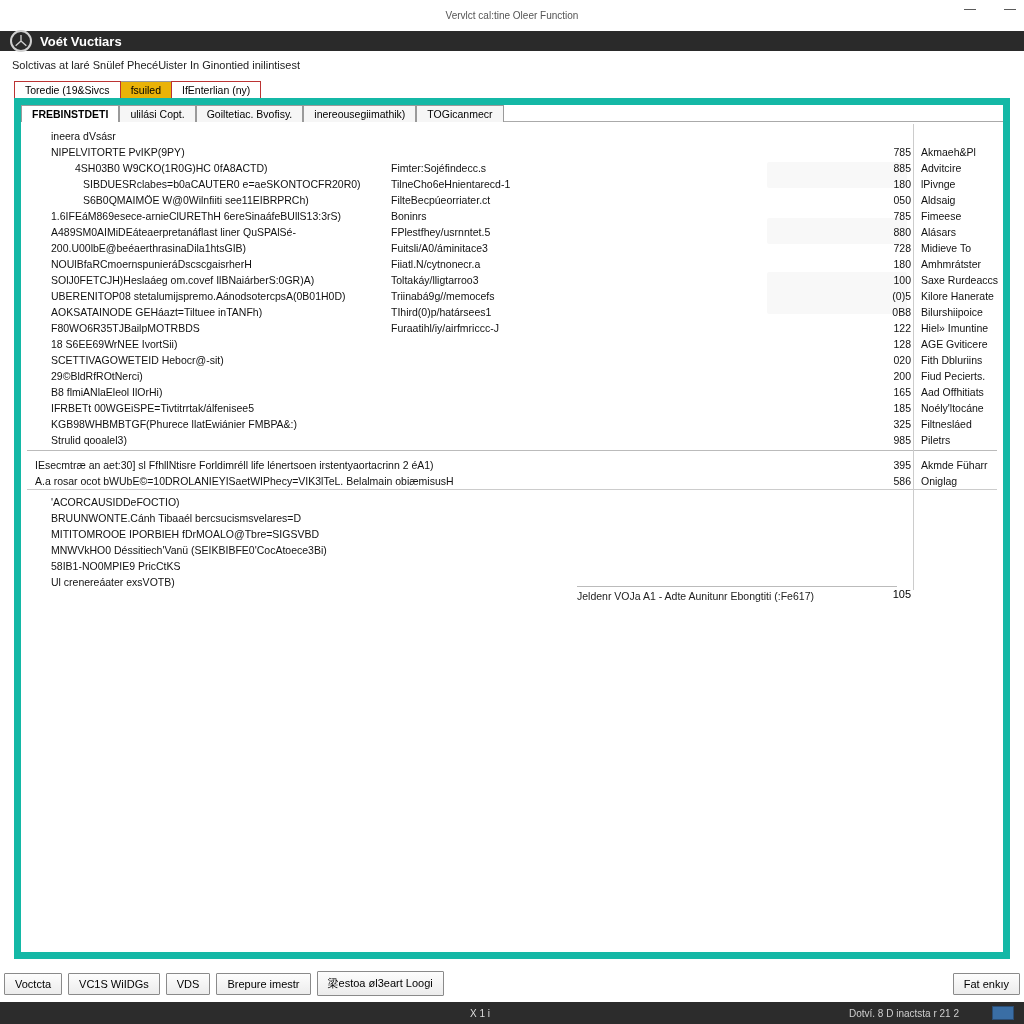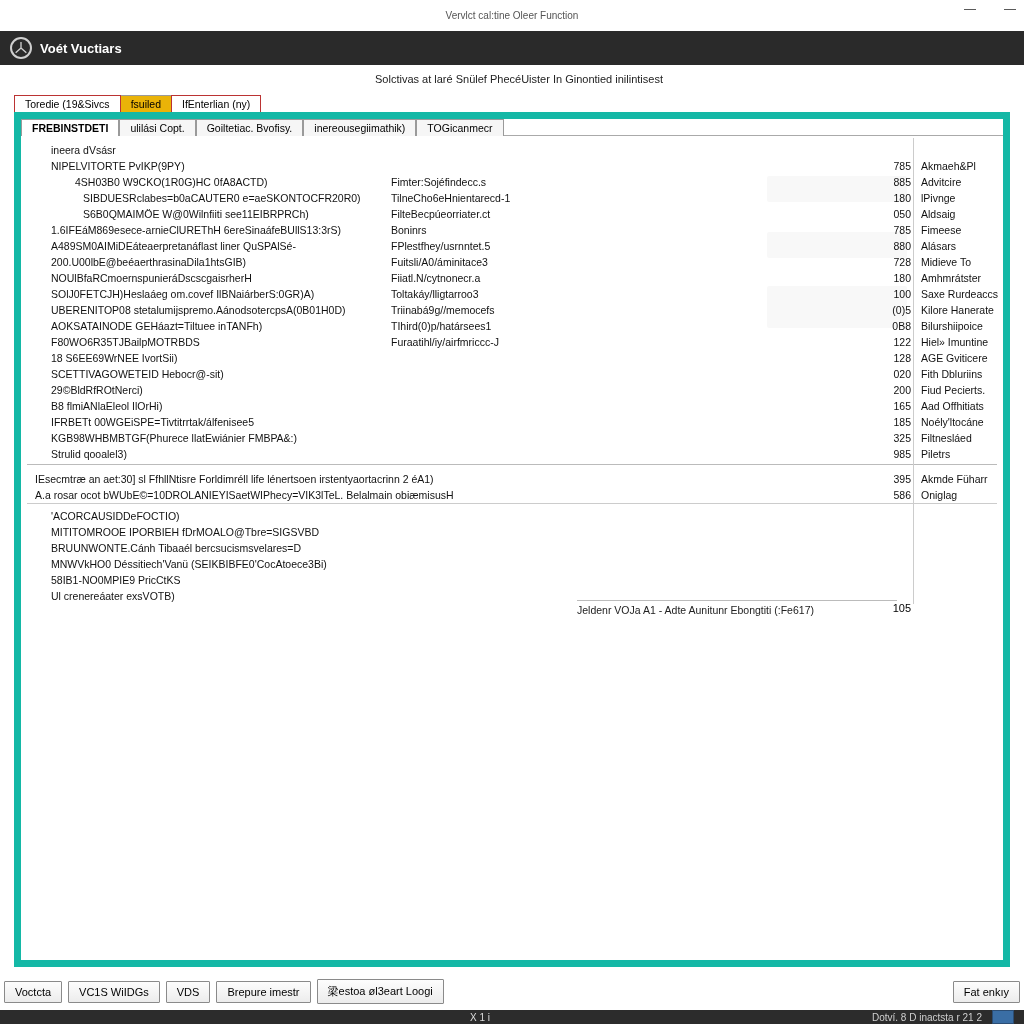--- a/index.html
+++ b/index.html
@@ -1,25 +1,25 @@
 <!DOCTYPE html>
 <html><head>
 <meta charset="utf-8">
 <style>
   * { box-sizing: border-box; margin: 0; padding: 0; }
   html, body { width: 1024px; height: 1024px; font-family: Arial, sans-serif; font-size: 11px; background: #f4f4f4; overflow: hidden; }
   .window { width: 1024px; height: 1024px; display: flex; flex-direction: column; background: #fff; }
   .title-strip { height: 31px; background: #fff; border-bottom: 0; display: flex; justify-content: center; align-items: center; color: #555; font-size: 10px; position: relative; }
   .title-ctrls { position: absolute; right: 8px; top: 2px; display: flex; gap: 28px; color: #444; font-size: 12px; }
-  .brand-bar { background: #2a2a2a; color: #fff; height: 34px; display: flex; align-items: center; padding: 0 10px; gap: 8px; }
+  .brand-bar { background: #2a2a2a; color: #fff; height: 20px; display: flex; align-items: center; padding: 0 10px; gap: 8px; }
   .brand-logo { width: 22px; height: 22px; border: 2px solid #cfcfcf; border-radius: 50%; display: flex; align-items: center; justify-content: center; position: relative; }
   .brand-logo::before { content: ""; width: 12px; height: 12px; position: absolute; background: transparent; }
   .brand-logo svg { width: 16px; height: 16px; }
   .brand-title { font-weight: bold; font-size: 13px; }
-  .subheader { padding: 8px 14px 4px 28px; color: #222; font-size: 11px; text-align: center; }
+  .subheader { padding: 8px 14px 4px 12px; color: #222; font-size: 11px; }
   .outer-tabs { display: flex; gap: 0; padding: 0 14px; margin-top: 6px; }
   .outer-tabs .tab { border: 1px solid #9a9a9a; border-bottom: none; padding: 2px 10px; font-size: 10.5px; background: #eab308; margin-right: -1px; cursor: pointer; }
   .outer-tabs .tab.active { background: #fff; border-color: #b33; position: relative; z-index: 2; }
   .panel-frame { margin: 0 14px 6px 14px; border: 7px solid #14b8a6; background: #fff; flex: 1; display: flex; flex-direction: column; min-height: 0; }
   .inner-tabs { display: flex; border-bottom: 1px solid #aaa; }
   .inner-tabs .itab { border: 1px solid #9a9a9a; border-bottom: none; padding: 2px 10px; font-size: 10.5px; background: #f6f6f6; margin: 0 0 -1px 0; cursor: pointer; }
   .inner-tabs .itab.active { background: #fff; font-weight: bold; }
   .tree-area { flex: 1; overflow: hidden; display: flex; flex-direction: column; min-height: 0; }
   .tree-scroll { position: relative; padding: 4px 6px; }
   .row { display: flex; align-items: flex-end; font-size: 10.5px; color: #111; height: 16px; white-space: nowrap; }
@@ -32,21 +32,21 @@
   .indent-2 { padding-left: 48px; }
   .indent-3 { padding-left: 56px; }
   .section-divider { border-top: 1px solid #bbb; margin: 4px 0 4px 0; }
   .rule-thin { border-top: 1px solid #ccc; margin: 2px 0; }
   .ghost-thumb { position: absolute; right: 96px; width: 140px; background: #f2f2f2; opacity: .55; border-radius: 2px; }
   .col-sep { position: absolute; top: 2px; bottom: 2px; left: 892px; border-left: 1px solid #ccc; }
   .bottom-annot { position: absolute; left: 556px; top: 464px; font-size: 10.5px; color: #222; border-top: 1px solid #bbb; padding-top: 3px; width: 320px; }
   .button-bar { display: flex; align-items: center; gap: 6px; padding: 6px 4px; border-top: 0; }
   .button-bar .btn { border: 1px solid #8a8a8a; background: linear-gradient(#fdfdfd,#ececec); padding: 4px 10px; font-size: 11px; cursor: pointer; border-radius: 1px; }
   .button-bar .spacer { flex: 1; }
-  .status-bar { height: 14px; background: #2c2c2c; color: #cfcfcf; display: flex; align-items: center; padding: 0 10px; font-size: 10px; justify-content: flex-end; gap: 10px; }
+  .status-bar { height: 22px; background: #2c2c2c; color: #cfcfcf; display: flex; align-items: center; padding: 0 10px; font-size: 10px; justify-content: flex-end; gap: 33px; }
   .status-left { position: absolute; left: 470px; color: #ddd; }
   .status-bar .dock { width: 22px; height: 14px; background: #3a6ea5; border: 1px solid #2b4d74; }
 </style>
 </head>
 <body>
 
 <div class="window">
 
   <div class="title-strip">
     <span>Vervlct cal:tine Oleer Function</span>
@@ -209,24 +209,24 @@
           <div class="row indent-0">
             <span class="lbl">A.a rosar ocot bWUbE©=10DROLANIEYISaetWIPhecy=VIK3lTeL.  Belalmain obiæmisusH</span>
             <span class="col3">586</span>
             <span class="col4">Oniglag</span>
           </div>
           <div class="rule-thin"></div>
           <div class="row indent-1">
             <span class="lbl">'ACORCAUSIDDeFOCTIO)</span>
           </div>
           <div class="row indent-1">
+            <span class="lbl">BRUUNWONTE.Cánh Tibaaél bercsucismsvelares=D</span>
+          </div>
+          <div class="row indent-1">
             <span class="lbl">MITITOMROOE IPORBIEH fDrMOALO@Tbre=SIGSVBD</span>
-          </div>
-          <div class="row indent-1">
-            <span class="lbl">BRUUNWONTE.Cánh Tibaaél bercsucismsvelares=D</span>
           </div>
           <div class="row indent-1">
             <span class="lbl">MNWVkHO0 Déssitiech'Vanü (SEIKBIBFE0'CocAtoece3Bi)</span>
           </div>
           <div class="row indent-1">
             <span class="lbl">58IB1-NO0MPIE9 PricCtKS</span>
           </div>
           <div class="row indent-1">
             <span class="lbl">Ul crenereáater exsVOTB)</span>
           </div>

